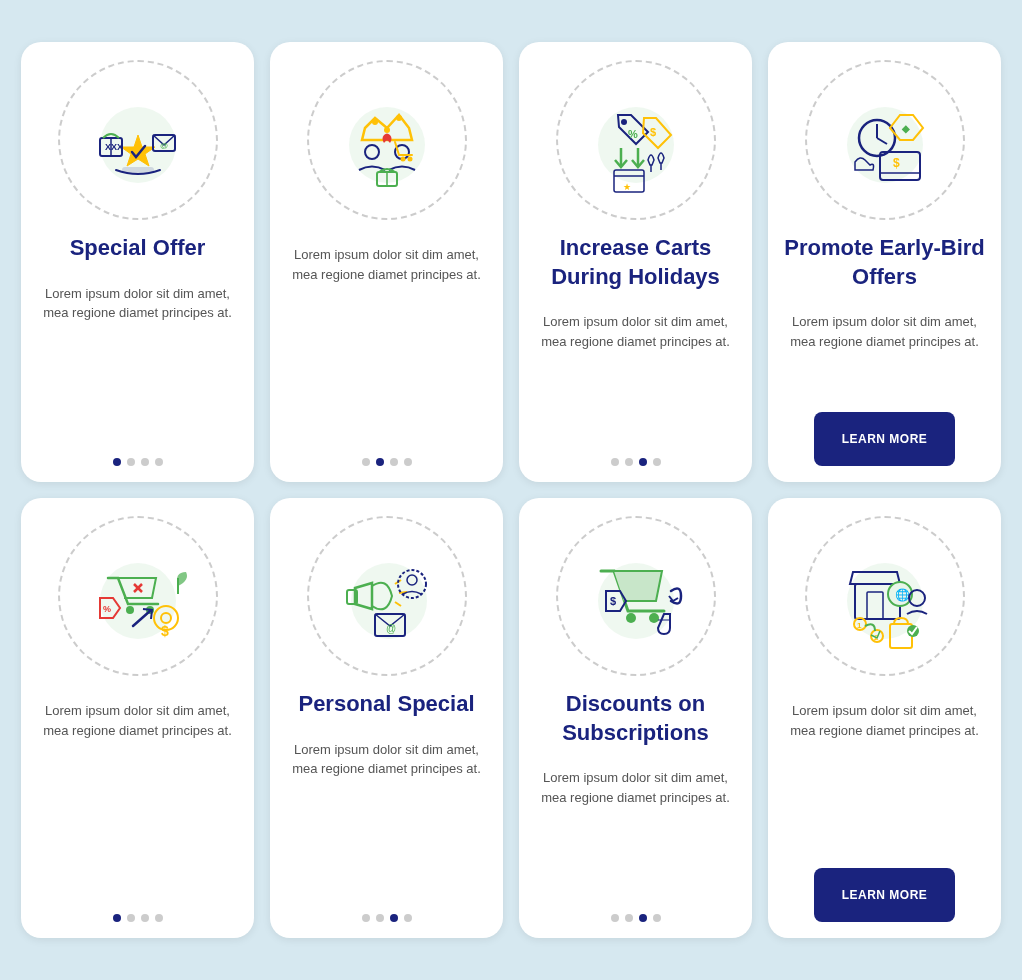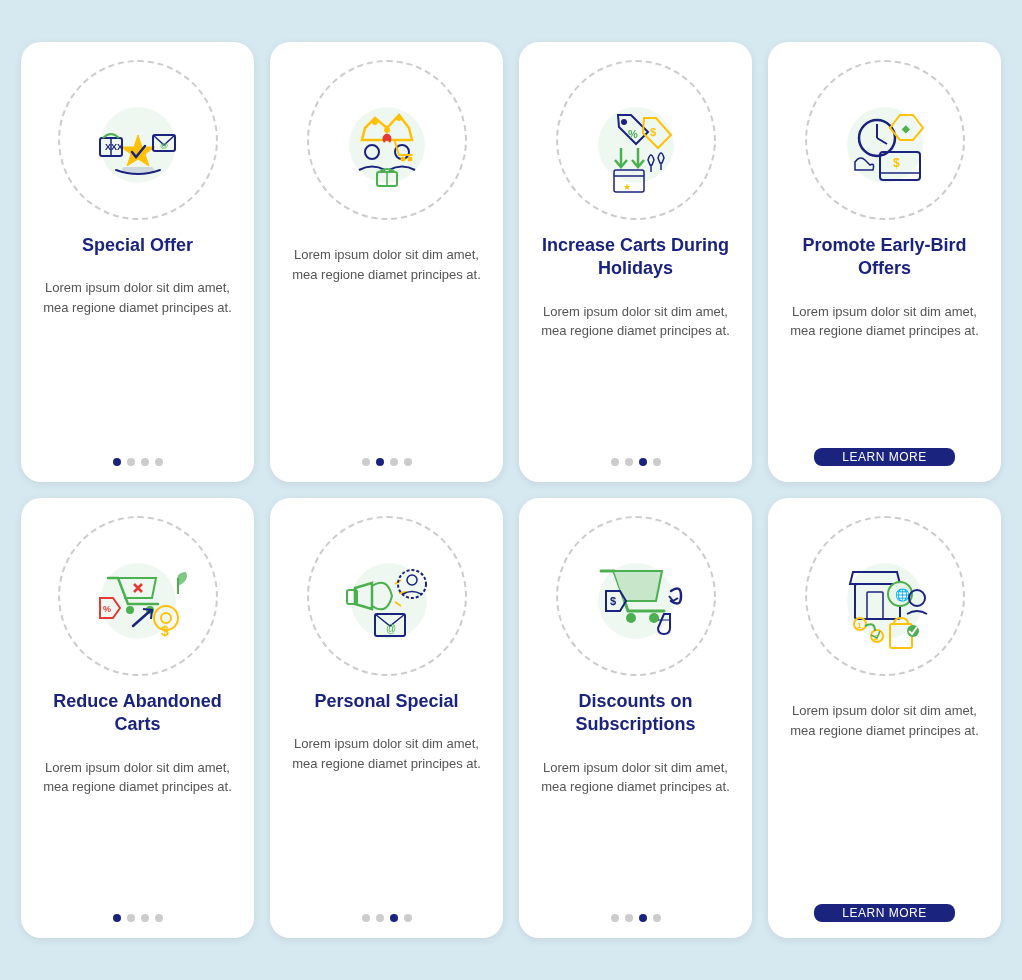--- a/index.html
+++ b/index.html
@@ -40,21 +40,21 @@
       justify-content: center;
       margin-bottom: 14px;
       position: relative;
       flex-shrink: 0;
     }
     .icon-area svg {
       width: 120px;
       height: 120px;
     }
     .card-title {
-      font-size: 18px;
+      font-size: 22px;
       font-weight: 700;
       color: #1a237e;
       text-align: center;
       margin-bottom: 10px;
       line-height: 1.3;
     }
     .card-desc {
       font-size: 13px;
       color: #555;
       text-align: center;
@@ -76,23 +76,23 @@
     }
     .dot.active {
       background: #1a237e;
     }
     .btn-learn {
       margin-top: 14px;
       background: #1a237e;
       color: #fff;
       border: none;
       border-radius: 8px;
-      padding: 2px 28px;
+      padding: 20px 28px;
       font-size: 12px;
-      font-weight: 400;
+      font-weight: 700;
       letter-spacing: 0.5px;
       cursor: pointer;
       text-transform: uppercase;
     }
   </style>
 </head>
 <body>
 
 <div class="grid">
 
@@ -247,21 +247,20 @@
 
         <text x="83" y="100" font-size="14" fill="#ffc107" font-weight="bold">$</text>
 
         <line x1="55" y1="90" x2="72" y2="75" stroke="#1a237e" stroke-width="2.5" stroke-linecap="round"></line>
         <polyline points="65,73 74,74 73,83" fill="none" stroke="#1a237e" stroke-width="2"></polyline>
 
         <line x1="100" y1="58" x2="100" y2="42" stroke="#4caf50" stroke-width="2"></line>
         <path d="M100,50 Q112,44 108,36 Q96,36 100,50" fill="#4caf50" opacity="0.7"></path>
       </svg>
     </div>
-    <div class="card-title">Reduce Abandoned Carts</div>
     <div class="card-desc">Lorem ipsum dolor sit dim amet, mea regione diamet principes at.</div>
     <div class="dots">
       <div class="dot active"></div>
       <div class="dot"></div>
       <div class="dot"></div>
       <div class="dot"></div>
     </div>
   </div>
 
   <div class="card">

